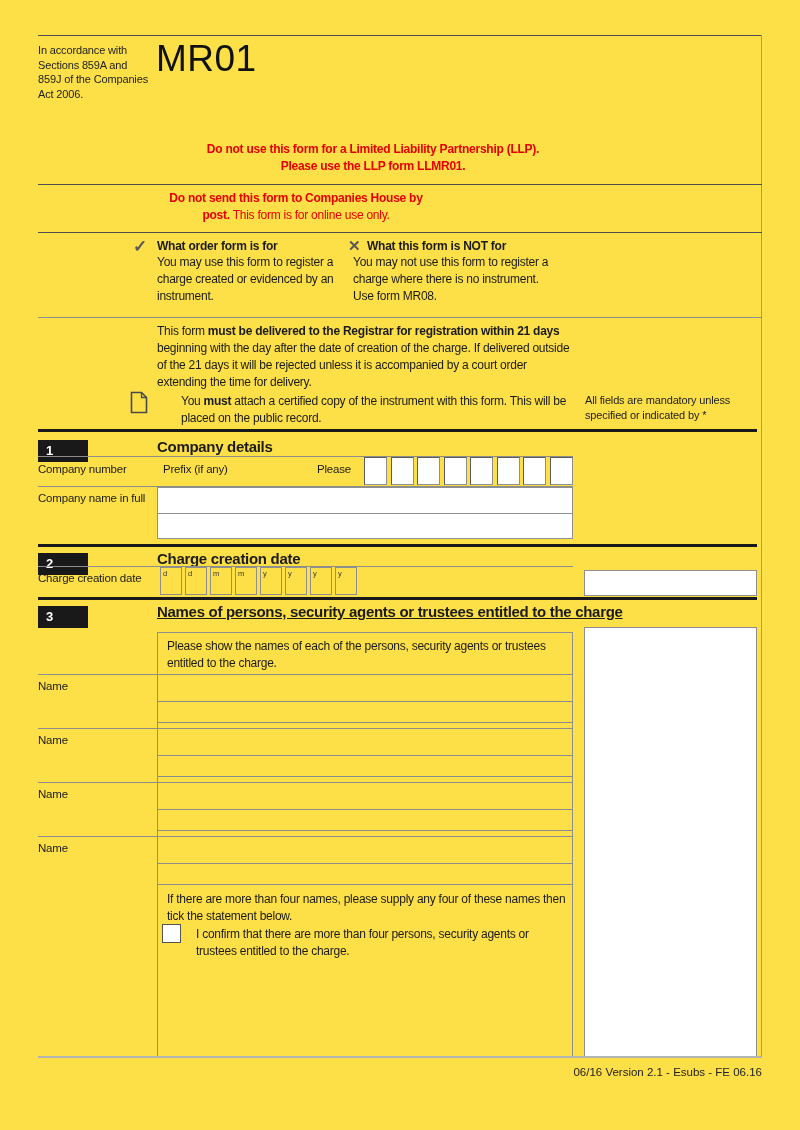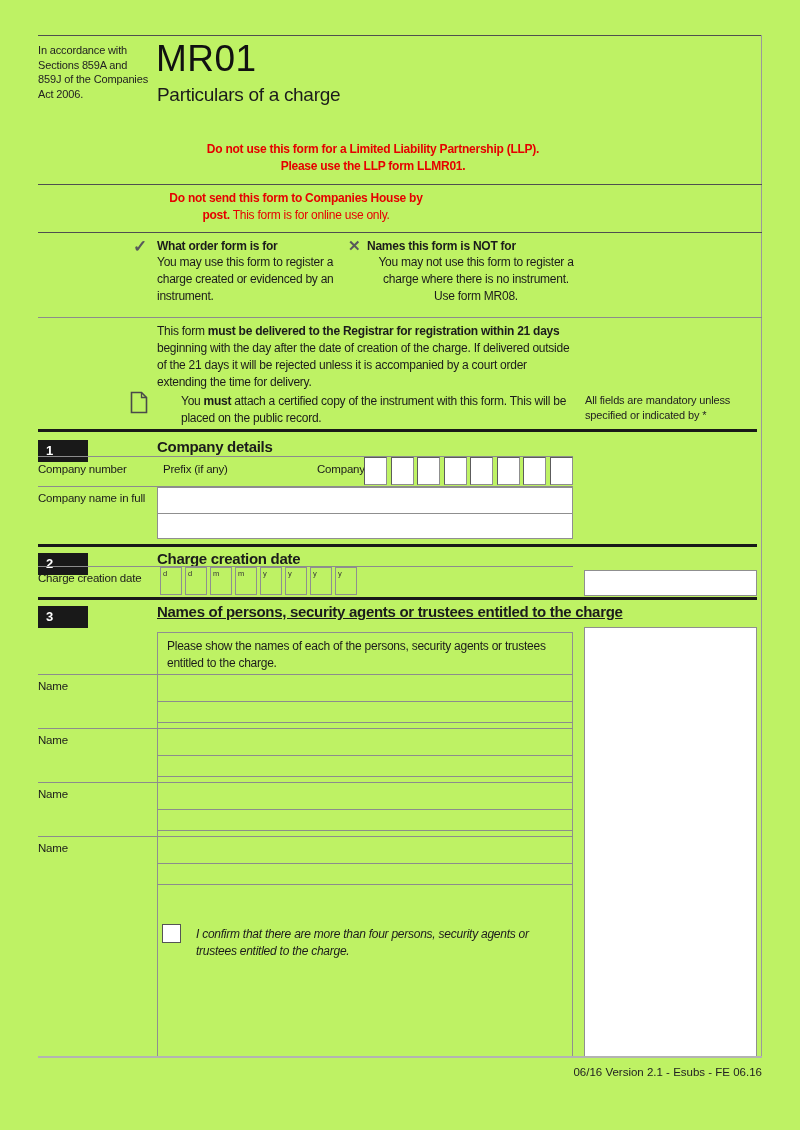--- a/index.html
+++ b/index.html
@@ -1,16 +1,16 @@
 <!DOCTYPE html>
 <html><head>
 <meta charset="utf-8">
 <style>
   html,body{margin:0;padding:0;background:#fff;}
-  .page{position:relative;width:800px;height:1130px;background:#bef264;
+  .page{position:relative;width:800px;height:1130px;background:#fde047;
         font-family:"Liberation Sans",sans-serif;color:#1b1b1b;overflow:hidden;}
   .abs{position:absolute;}
   .hairline{border-top:1px solid #8c8c8c;height:0;}
   .darkline{border-top:1px solid #4f4f4f;height:0;}
   .thick{height:3px;background:#191919;}
   .txt{font-size:12px;line-height:1.42;letter-spacing:-0.25px;}
   .small{font-size:11px;line-height:1.33;letter-spacing:-0.15px;color:#222;}
   .red{color:#e60000;text-align:center;}
   .b{font-weight:bold;}
   .sec-num{background:#191919;color:#fff;font-size:13px;font-weight:bold;
@@ -35,42 +35,41 @@
 </head>
 <body>
 
 <div class="page">
 
   <div class="abs darkline" style="left:38px;top:35px;width:724px;"></div>
   <div class="abs" style="left:761px;top:35px;height:1022px;border-left:1px solid #9a9a9a;"></div>
 
   <div class="abs small" style="left:38px;top:43px;width:112px;">In accordance with Sections 859A and 859J of the Companies Act 2006.</div>
   <div class="abs" style="left:156px;top:38px;font-size:37px;color:#111;letter-spacing:0.5px;">MR01</div>
-  <div class="abs" style="left:157px;top:84px;font-size:19px;letter-spacing:-0.3px;">Particulars of a charge</div>
 
   <div class="abs" style="left:158px;top:141px;width:430px;">
     <div class="txt red b" style="white-space:nowrap;">Do not use this form for a Limited Liability Partnership (LLP).</div>
     <div class="txt red b">Please use the LLP form LLMR01.</div>
   </div>
 
   <div class="abs darkline" style="left:38px;top:184px;width:724px;"></div>
 
   <div class="abs txt red" style="left:162px;top:190px;width:268px;">
     <span class="b">Do not send this form to Companies House by post.</span><span> This form is for online use only.</span>
   </div>
 
   <div class="abs darkline" style="left:38px;top:232px;width:724px;"></div>
 
   <div class="abs icon-glyph" style="left:133px;top:236px;font-size:17px;">✓</div>
   <div class="abs txt b" style="left:157px;top:238px;">What order form is for</div>
   <div class="abs txt" style="left:157px;top:254px;width:192px;">You may use this form to register a charge created or evidenced by an instrument.</div>
 
   <div class="abs icon-glyph" style="left:348px;top:237px;font-size:15px;">✕</div>
-  <div class="abs txt b" style="left:367px;top:238px;">Names this form is NOT for</div>
-  <div class="abs txt" style="left:372px;top:254px;width:208px;text-align:center;">You may not use this form to register a charge where there is no instrument. Use form MR08.</div>
+  <div class="abs txt b" style="left:367px;top:238px;">What this form is NOT for</div>
+  <div class="abs txt" style="left:353px;top:254px;width:208px;">You may not use this form to register a charge where there is no instrument. Use form MR08.</div>
 
   <div class="abs hairline" style="left:38px;top:317px;width:724px;"></div>
 
   <div class="abs txt" style="left:157px;top:323px;width:416px;">
     <span>This form </span><span class="b">must be delivered to the Registrar for registration within 21 days</span><span> beginning with the day after the date of creation of the charge. If delivered outside of the 21 days it will be rejected unless it is accompanied by a court order extending the time for delivery.</span>
   </div>
 
   <svg class="abs" style="left:130px;top:391px;" width="18" height="23" viewBox="0 0 18 23">
     <path d="M1.5 1.5 L11.5 1.5 L16.5 6.5 L16.5 21.5 L1.5 21.5 Z" fill="none" stroke="#4a4a4a" stroke-width="1.6"></path>
     <path d="M11.5 1.5 L11.5 6.5 L16.5 6.5" fill="none" stroke="#4a4a4a" stroke-width="1.3"></path>
@@ -80,21 +79,21 @@
   </div>
   <div class="abs small" style="left:585px;top:393px;width:175px;">All fields are mandatory unless specified or indicated by *</div>
 
   <div class="abs thick" style="left:38px;top:429px;width:719px;"></div>
   <div class="abs sec-num" style="left:38px;top:440px;">1</div>
   <div class="abs sec-title" style="left:157px;top:438px;">Company details</div>
   <div class="abs hairline" style="left:38px;top:456px;width:535px;"></div>
 
   <div class="abs label" style="left:38px;top:463px;">Company number</div>
   <div class="abs label" style="left:163px;top:463px;">Prefix (if any)</div>
-  <div class="abs label" style="left:317px;top:463px;">Company</div>
+  <div class="abs label" style="left:317px;top:463px;">Please</div>
   <div class="abs cellrow" style="left:364px;top:457px;width:209px;">
     <div class="cell"></div>
     <div class="cell"></div>
     <div class="cell"></div>
     <div class="cell"></div>
     <div class="cell"></div>
     <div class="cell"></div>
     <div class="cell"></div>
     <div class="cell"></div>
   </div>
@@ -148,20 +147,21 @@
     <div class="row1"></div>
     <div class="row2"></div>
   </div>
   <div class="name-group" style="top:836px;">
     <div class="nlabel label">Name</div>
     <div class="row1"></div>
     <div class="row2"></div>
   </div>
 
   <div class="abs hairline" style="left:158px;top:884px;width:415px;"></div>
+  <div class="abs txt" style="left:167px;top:891px;width:400px;">If there are more than four names, please supply any four of these names then tick the statement below.</div>
 
   <div class="abs checkbox" style="left:162px;top:924px;"></div>
-  <div class="abs txt" style="left:196px;top:926px;width:362px;font-style:italic;">I confirm that there are more than four persons, security agents or trustees entitled to the charge.</div>
+  <div class="abs txt" style="left:196px;top:926px;width:362px;">I confirm that there are more than four persons, security agents or trustees entitled to the charge.</div>
 
   <div class="abs" style="left:38px;top:1056px;width:724px;border-top:2px solid #b3b3b3;"></div>
   <div class="abs" style="left:400px;top:1066px;width:362px;text-align:right;font-size:11.5px;color:#222;">06/16 Version 2.1 - Esubs - FE 06.16</div>
 
 </div>
 
 </body></html>

